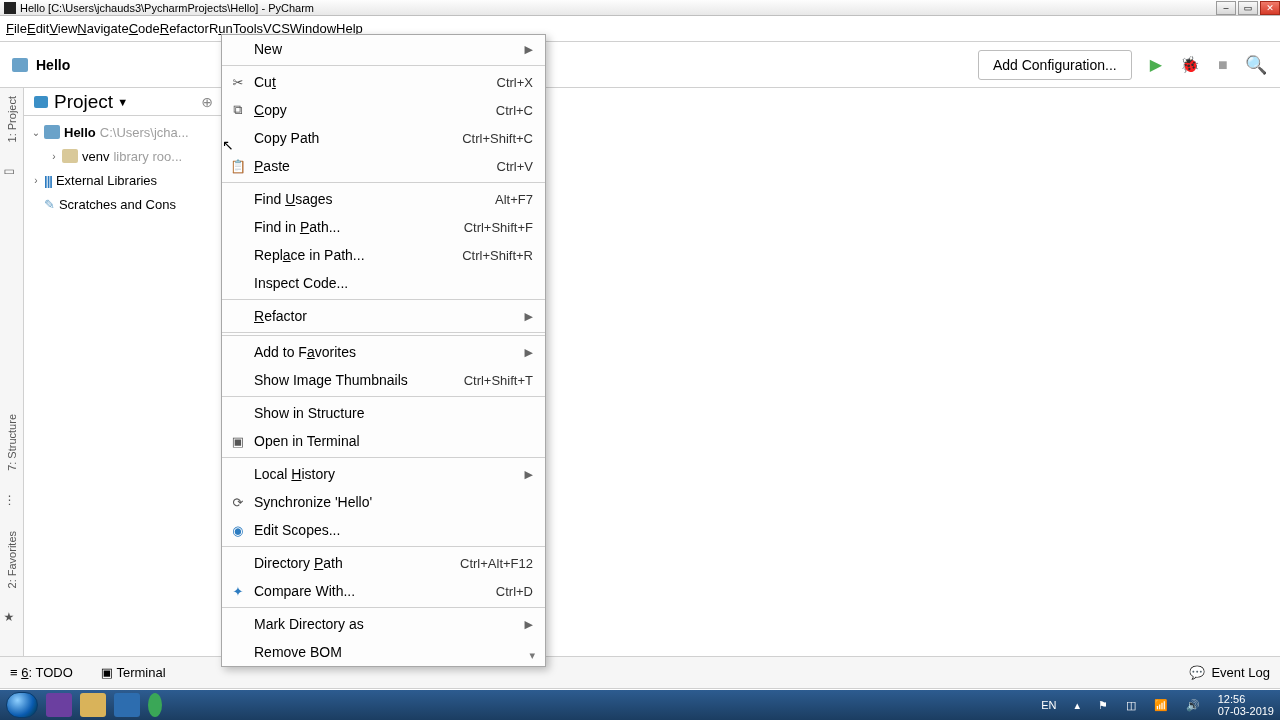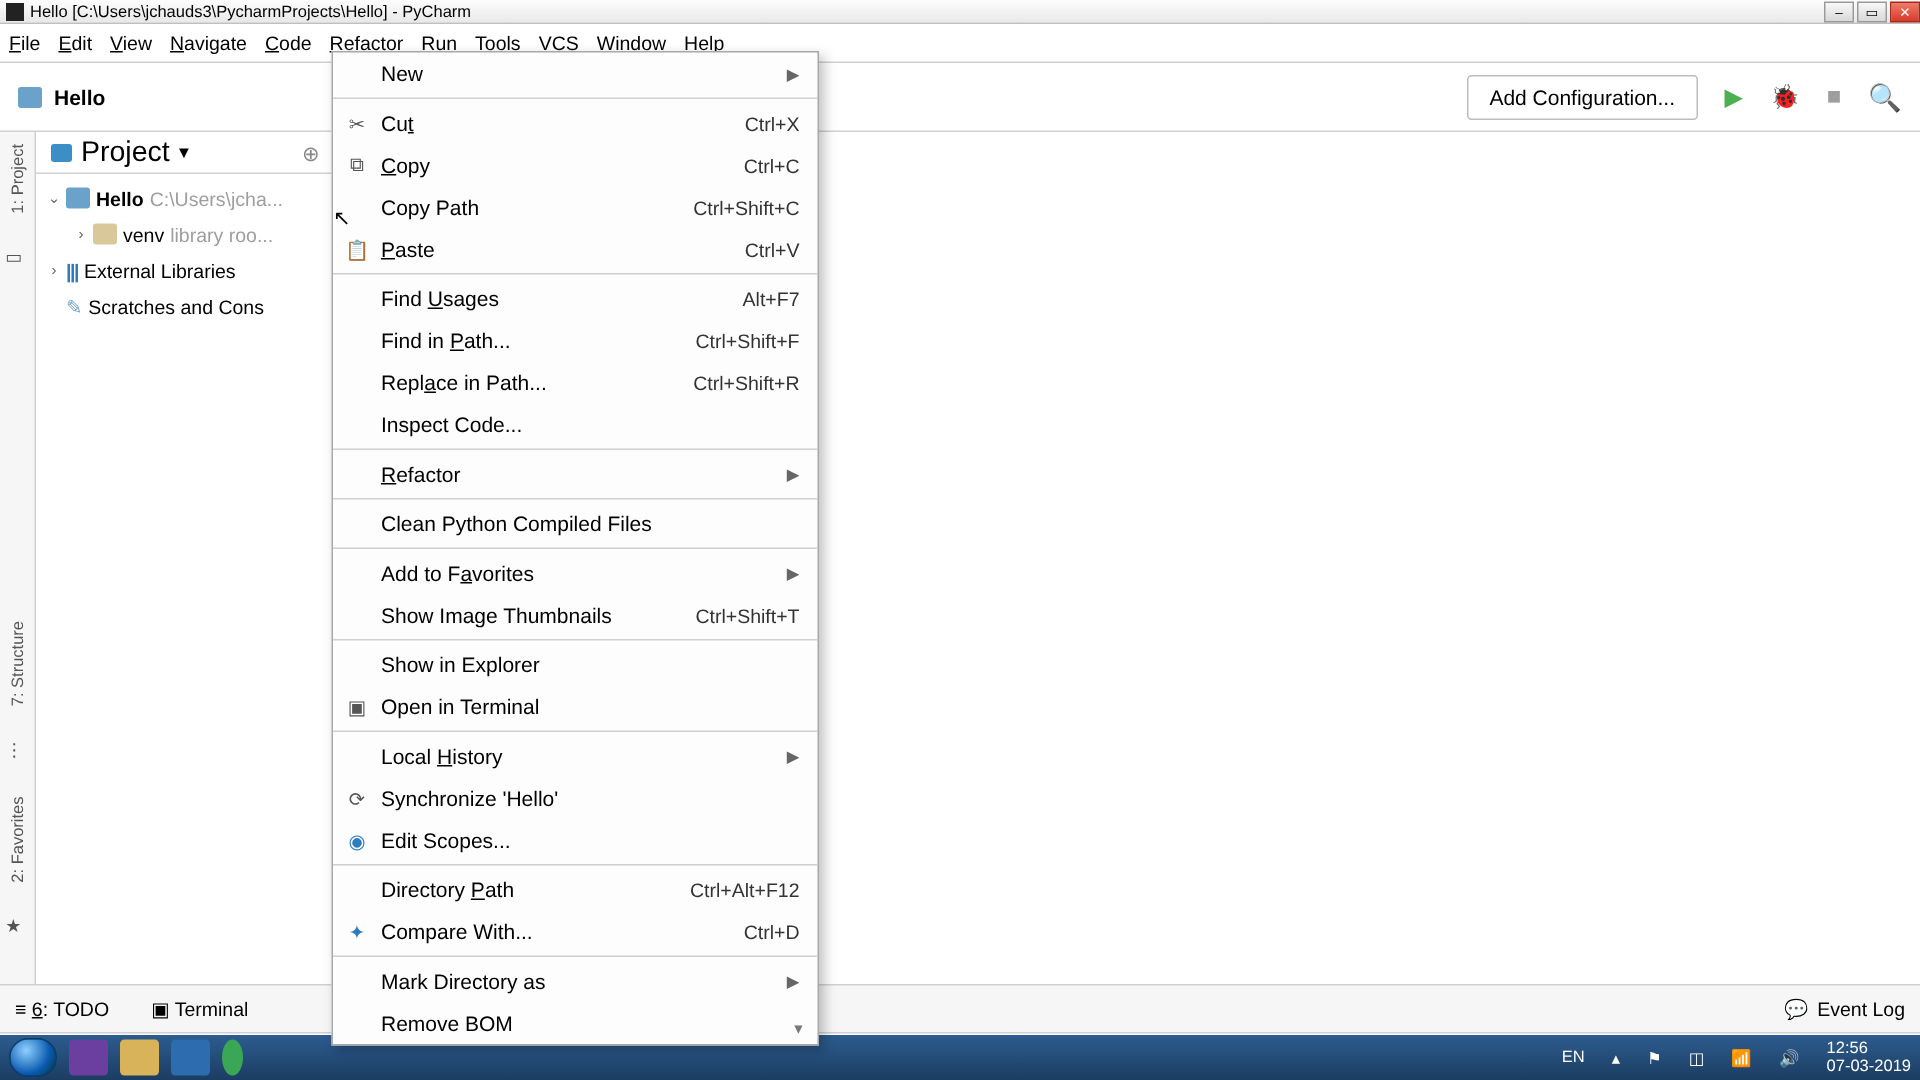--- a/index.html
+++ b/index.html
@@ -6,21 +6,21 @@
 body { width: 1280px; height: 720px; overflow: hidden; background: #fff; position: relative; }
 
 
 .titlebar { height: 16px; background: linear-gradient(#fdfdfd,#e8e8e8); border-bottom: 1px solid #bfbfbf; display: flex; align-items: center; font-size: 11px; padding-left: 4px; }
 .titlebar .appicon { width: 12px; height: 12px; background: #222; margin-right: 4px; display:inline-block;}
 .titlebar .winbtns { margin-left: auto; display: flex; }
 .titlebar .winbtns div { width: 20px; height: 14px; border: 1px solid #9a9a9a; background: linear-gradient(#f8f8f8,#d8d8d8); margin-left: 2px; text-align:center; font-size:9px; line-height:12px;}
 .titlebar .winbtns .close { background: linear-gradient(#f07a6a,#d63c2a); color:#fff; border-color:#a52a1a;}
 
 
-.menubar { height: 26px; display: flex; align-items: center; padding: 0 6px; font-size: 13px; gap: 12px; border-bottom: 1px solid #d0d0d0; background:#fff;}
+.menubar { height: 26px; display: flex; align-items: center; padding: 0 6px; font-size: 13px; border-bottom: 1px solid #d0d0d0; background:#fff;}
 .menubar span u { text-decoration: underline; }
 
 
 .toolbar { height: 46px; display: flex; align-items: center; padding: 0 12px; background:#fff; border-bottom:1px solid #d0d0d0;}
 .toolbar .crumb-icon { width:16px;height:14px;background:#6aa2c9;border-radius:2px;margin-right:8px;}
 .toolbar .crumb { font-weight: bold; font-size:14px;}
 .toolbar .spacer { flex:1; }
 .addconfig { border:1px solid #bdbdbd; padding:6px 14px; font-size:14px; background:#fff; border-radius:3px;}
 .runicons { display:flex; gap:18px; margin-left:18px; align-items:center;}
 .runicons span{ font-size:16px; color:#9e9e9e;}
@@ -234,35 +234,32 @@
     </div>
   <div class="item">
       <span>Inspect Code...</span>
     </div>
   <div class="sep"></div>
   <div class="item">
       <span><u>R</u>efactor</span>
       <span class="sub">▶</span>
     </div>
   <div class="sep"></div>
-  <div class="item">
-      <span>Clean Python Compiled Files</span>
-    </div>
   <div class="sep"></div>
   <div class="item">
       <span>Add to F<u>a</u>vorites</span>
       <span class="sub">▶</span>
     </div>
   <div class="item">
       <span>Show Image Thumbnails</span>
       <span class="sc">Ctrl+Shift+T</span>
     </div>
   <div class="sep"></div>
   <div class="item">
-      <span>Show in Explorer</span>
+      <span>Show in Structure</span>
     </div>
   <div class="item">
       <span class="ico">▣</span>
       <span>Open in Terminal</span>
     </div>
   <div class="sep"></div>
   <div class="item">
       <span>Local <u>H</u>istory</span>
       <span class="sub">▶</span>
     </div>

